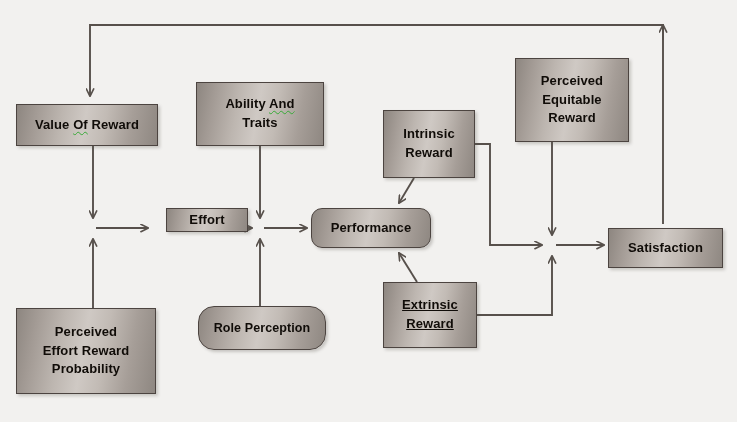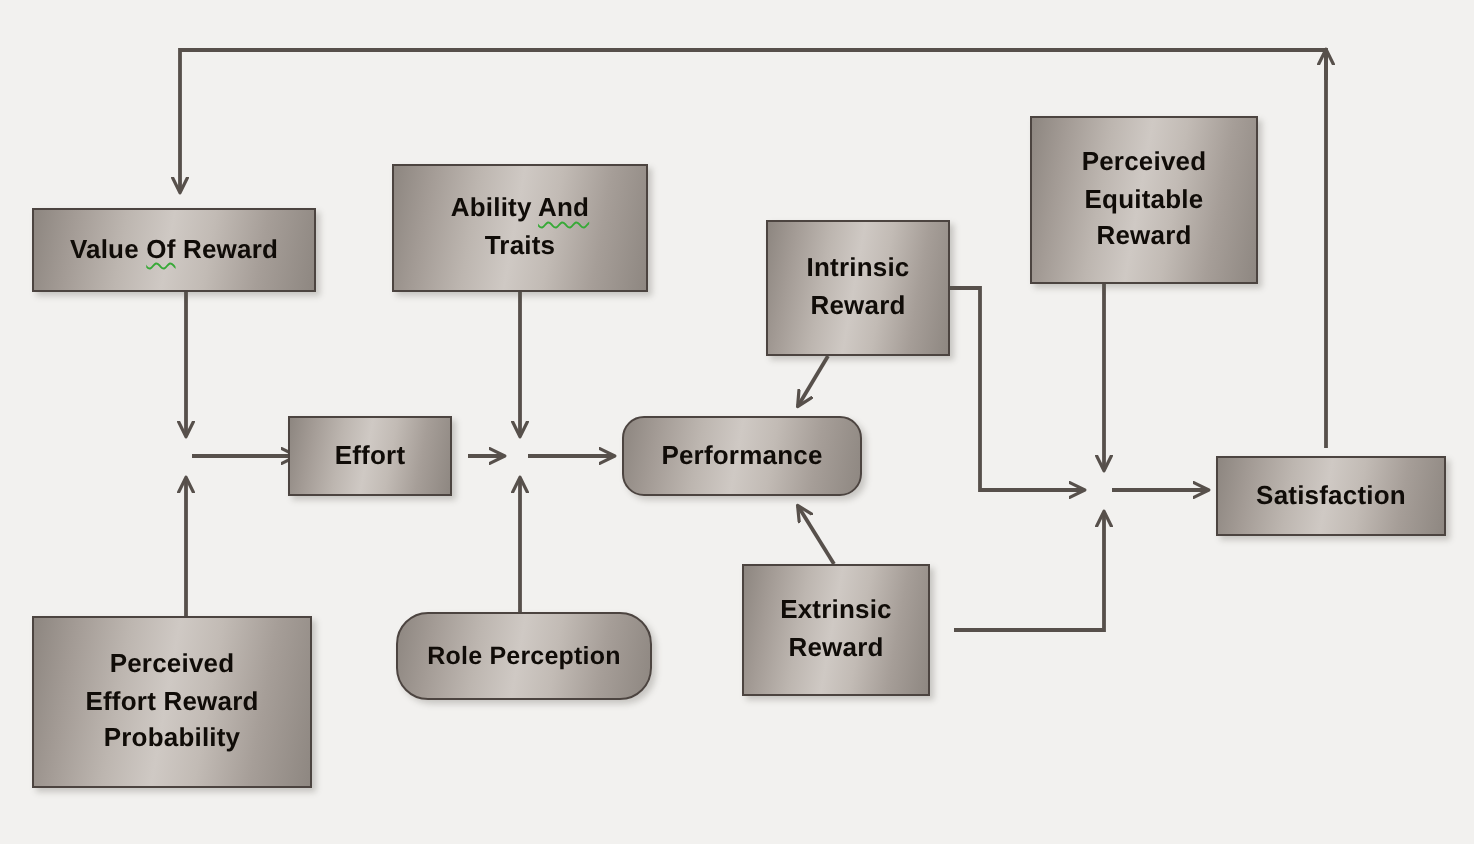--- a/index.html
+++ b/index.html
@@ -117,33 +117,33 @@
     <span class="label">Intrinsic
 Reward</span>
   </div>
 
   <div class="node" style="left:515px; top:58px; width:114px; height:84px;">
     <span class="label">Perceived
 Equitable
 Reward</span>
   </div>
 
-  <div class="node" style="left:144px; top:208px; width:82px; height:40px;">
+  <div class="node" style="left:166px; top:208px; width:82px; height:24px;">
     <span class="label">Effort</span>
   </div>
 
   <div class="node" style="left:311px; top:208px; width:120px; height:40px;border-radius:11px;">
     <span class="label">Performance</span>
   </div>
 
   <div class="node" style="left:608px; top:228px; width:115px; height:40px;">
     <span class="label">Satisfaction</span>
   </div>
 
-  <div class="node" style="left:371px; top:282px; width:94px; height:66px;">
+  <div class="node" style="left:383px; top:282px; width:94px; height:66px;text-decoration:underline;">
     <span class="label">Extrinsic
 Reward</span>
   </div>
 
   <div class="node small" style="left:198px; top:306px; width:128px; height:44px;">
     <span class="label">Role Perception</span>
   </div>
 
   <div class="node" style="left:16px; top:308px; width:140px; height:86px;">
     <span class="label">Perceived

